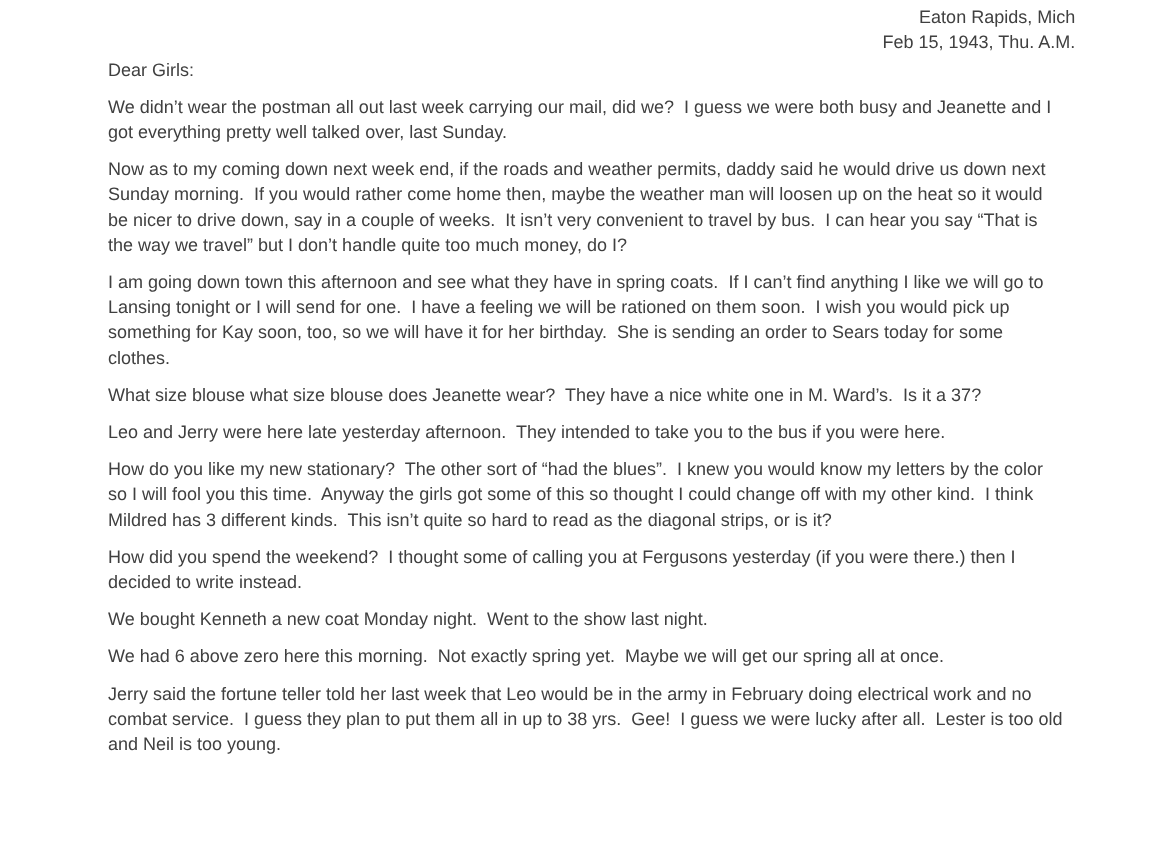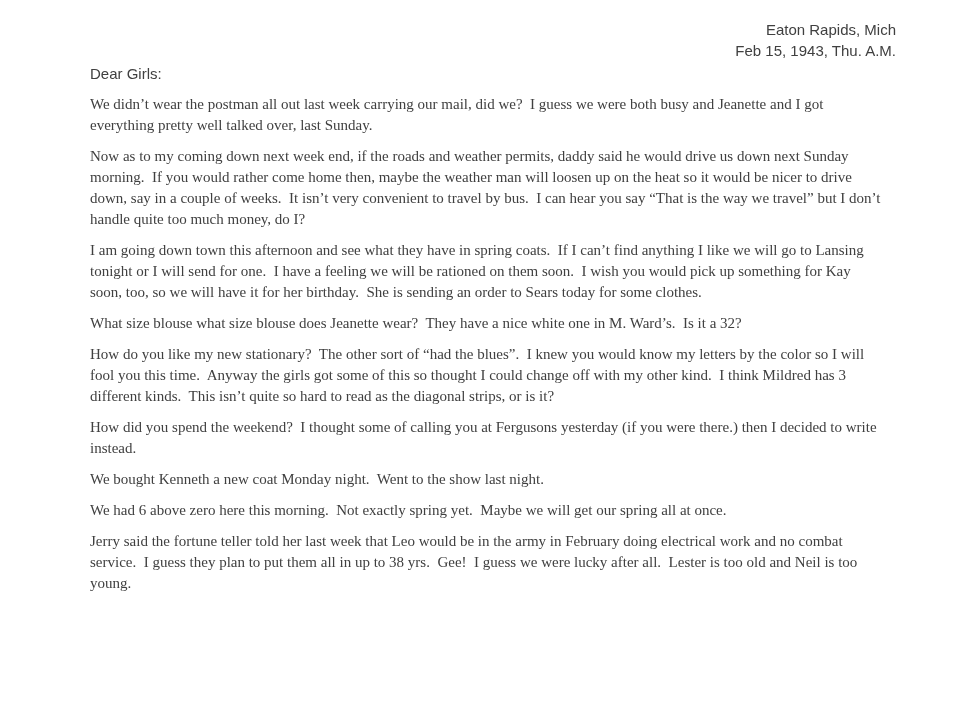--- a/index.html
+++ b/index.html
@@ -12,55 +12,55 @@
     width: 960px;
     height: 720px;
     background: #ffffff;
     overflow: hidden;
     font-family: "Liberation Sans", sans-serif;
     color: #404040;
   }
   .letter-body {
     position: absolute;
     left: 90px;
-    top: 19px;
+    top: 4px;
     width: 806px;
     font-size: 15px;
     line-height: 21px;
   }
   .letter-header {
     text-align: right;
     margin: 0 0 2px 0;
   }
   .letter-header div {
     white-space: pre-wrap;
   }
   .salutation {
     margin: 0 0 10px 0;
     white-space: pre-wrap;
   }
   .para {
     margin: 0 10px 10px 0;
     white-space: pre-wrap;
-    font-family: Liberation Serif, serif;
   }
 </style>
 </head>
 <body>
 
 <div class="page">
   <div class="letter-body">
     <div class="letter-header">
       <div>Eaton Rapids, Mich</div>
       <div>Feb 15, 1943, Thu. A.M.</div>
     </div>
     <p class="salutation">Dear Girls:</p>
     <p class="para">We didn’t wear the postman all out last week carrying our mail, did we?  I guess we were both busy and Jeanette and I got everything pretty well talked over, last Sunday.</p>
     <p class="para">Now as to my coming down next week end, if the roads and weather permits, daddy said he would drive us down next Sunday morning.  If you would rather come home then, maybe the weather man will loosen up on the heat so it would be nicer to drive down, say in a couple of weeks.  It isn’t very convenient to travel by bus.  I can hear you say “That is the way we travel” but I don’t handle quite too much money, do I?</p>
     <p class="para">I am going down town this afternoon and see what they have in spring coats.  If I can’t find anything I like we will go to Lansing tonight or I will send for one.  I have a feeling we will be rationed on them soon.  I wish you would pick up something for Kay soon, too, so we will have it for her birthday.  She is sending an order to Sears today for some clothes.</p>
-    <p class="para">What size blouse what size blouse does Jeanette wear?  They have a nice white one in M. Ward’s.  Is it a 32?</p>
+    <p class="para">What size blouse what size blouse does Jeanette wear?  They have a nice white one in M. Ward’s.  Is it a 37?</p>
+    <p class="para">Leo and Jerry were here late yesterday afternoon.  They intended to take you to the bus if you were here.</p>
     <p class="para">How do you like my new stationary?  The other sort of “had the blues”.  I knew you would know my letters by the color so I will fool you this time.  Anyway the girls got some of this so thought I could change off with my other kind.  I think Mildred has 3 different kinds.  This isn’t quite so hard to read as the diagonal strips, or is it?</p>
     <p class="para">How did you spend the weekend?  I thought some of calling you at Fergusons yesterday (if you were there.) then I decided to write instead.</p>
     <p class="para">We bought Kenneth a new coat Monday night.  Went to the show last night.</p>
     <p class="para">We had 6 above zero here this morning.  Not exactly spring yet.  Maybe we will get our spring all at once.</p>
     <p class="para">Jerry said the fortune teller told her last week that Leo would be in the army in February doing electrical work and no combat service.  I guess they plan to put them all in up to 38 yrs.  Gee!  I guess we were lucky after all.  Lester is too old and Neil is too young.</p>
   </div>
 </div>
 
 </body></html>

